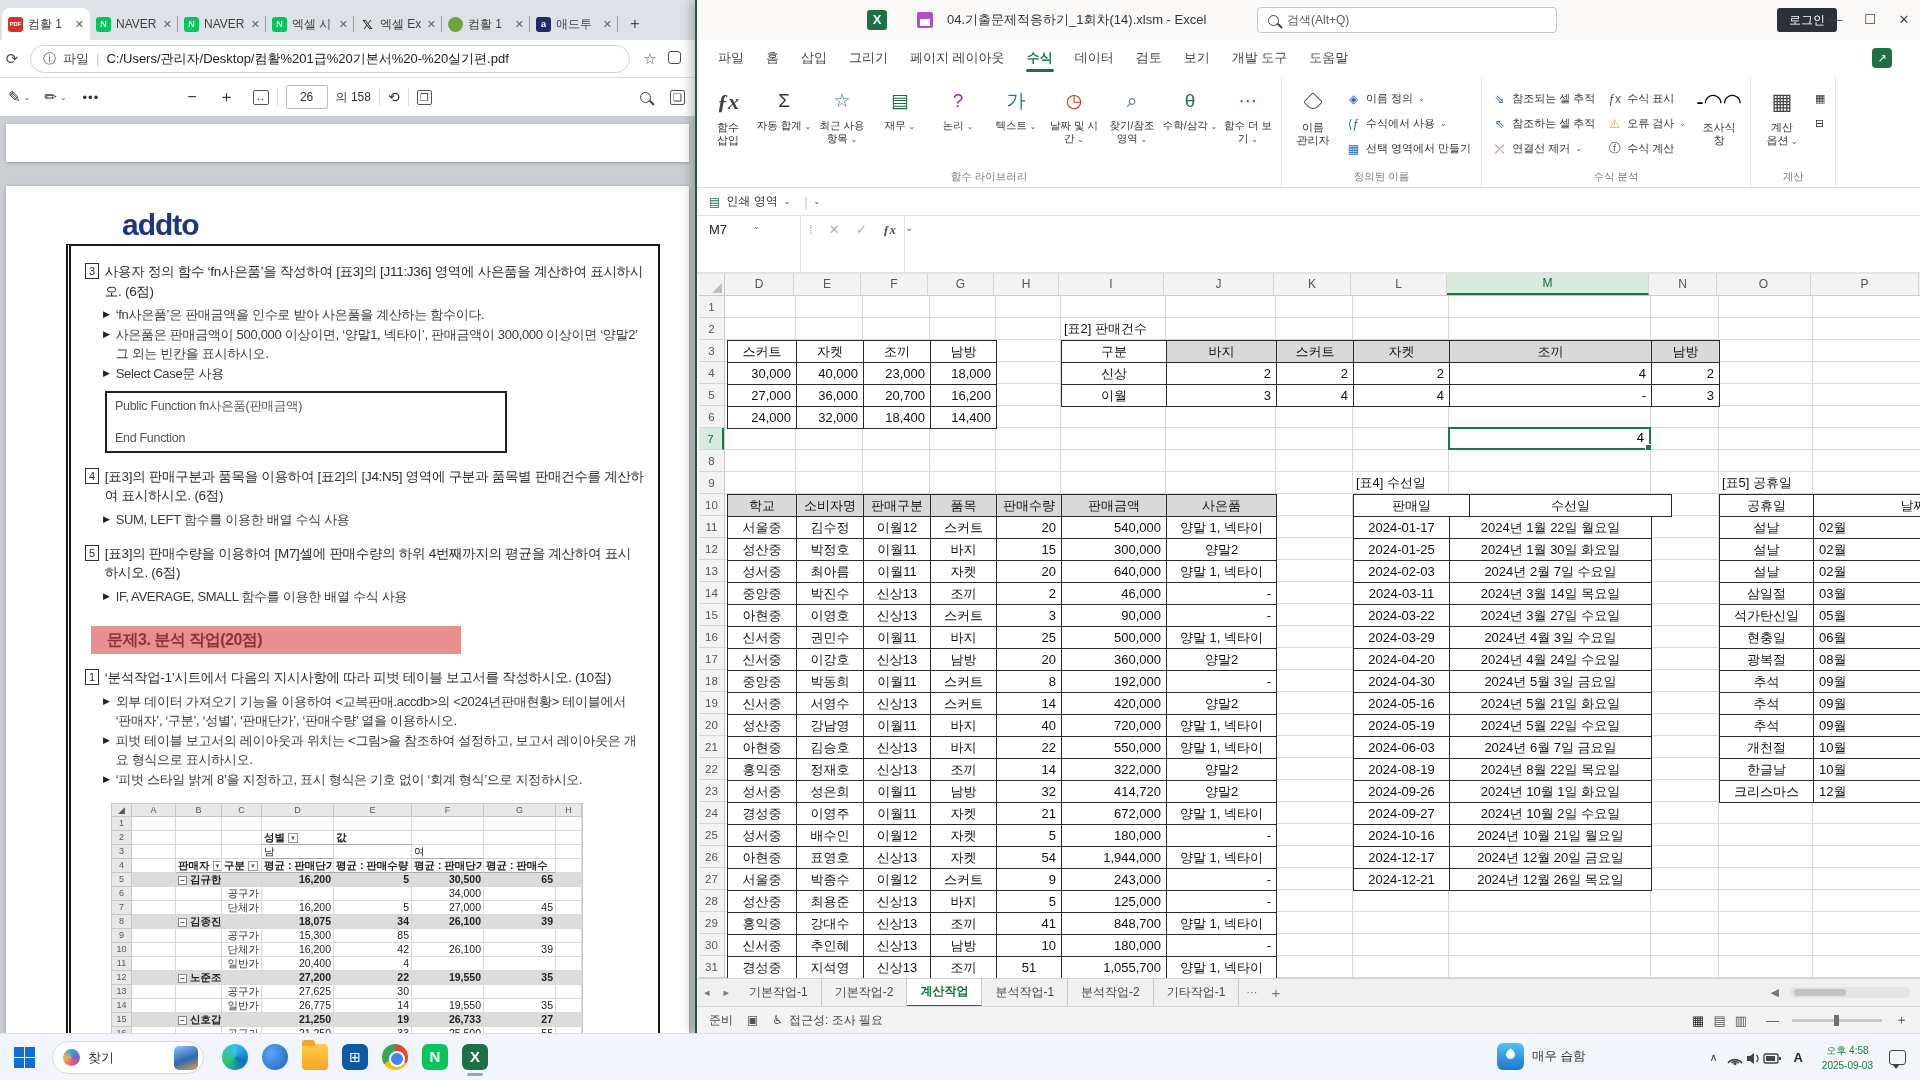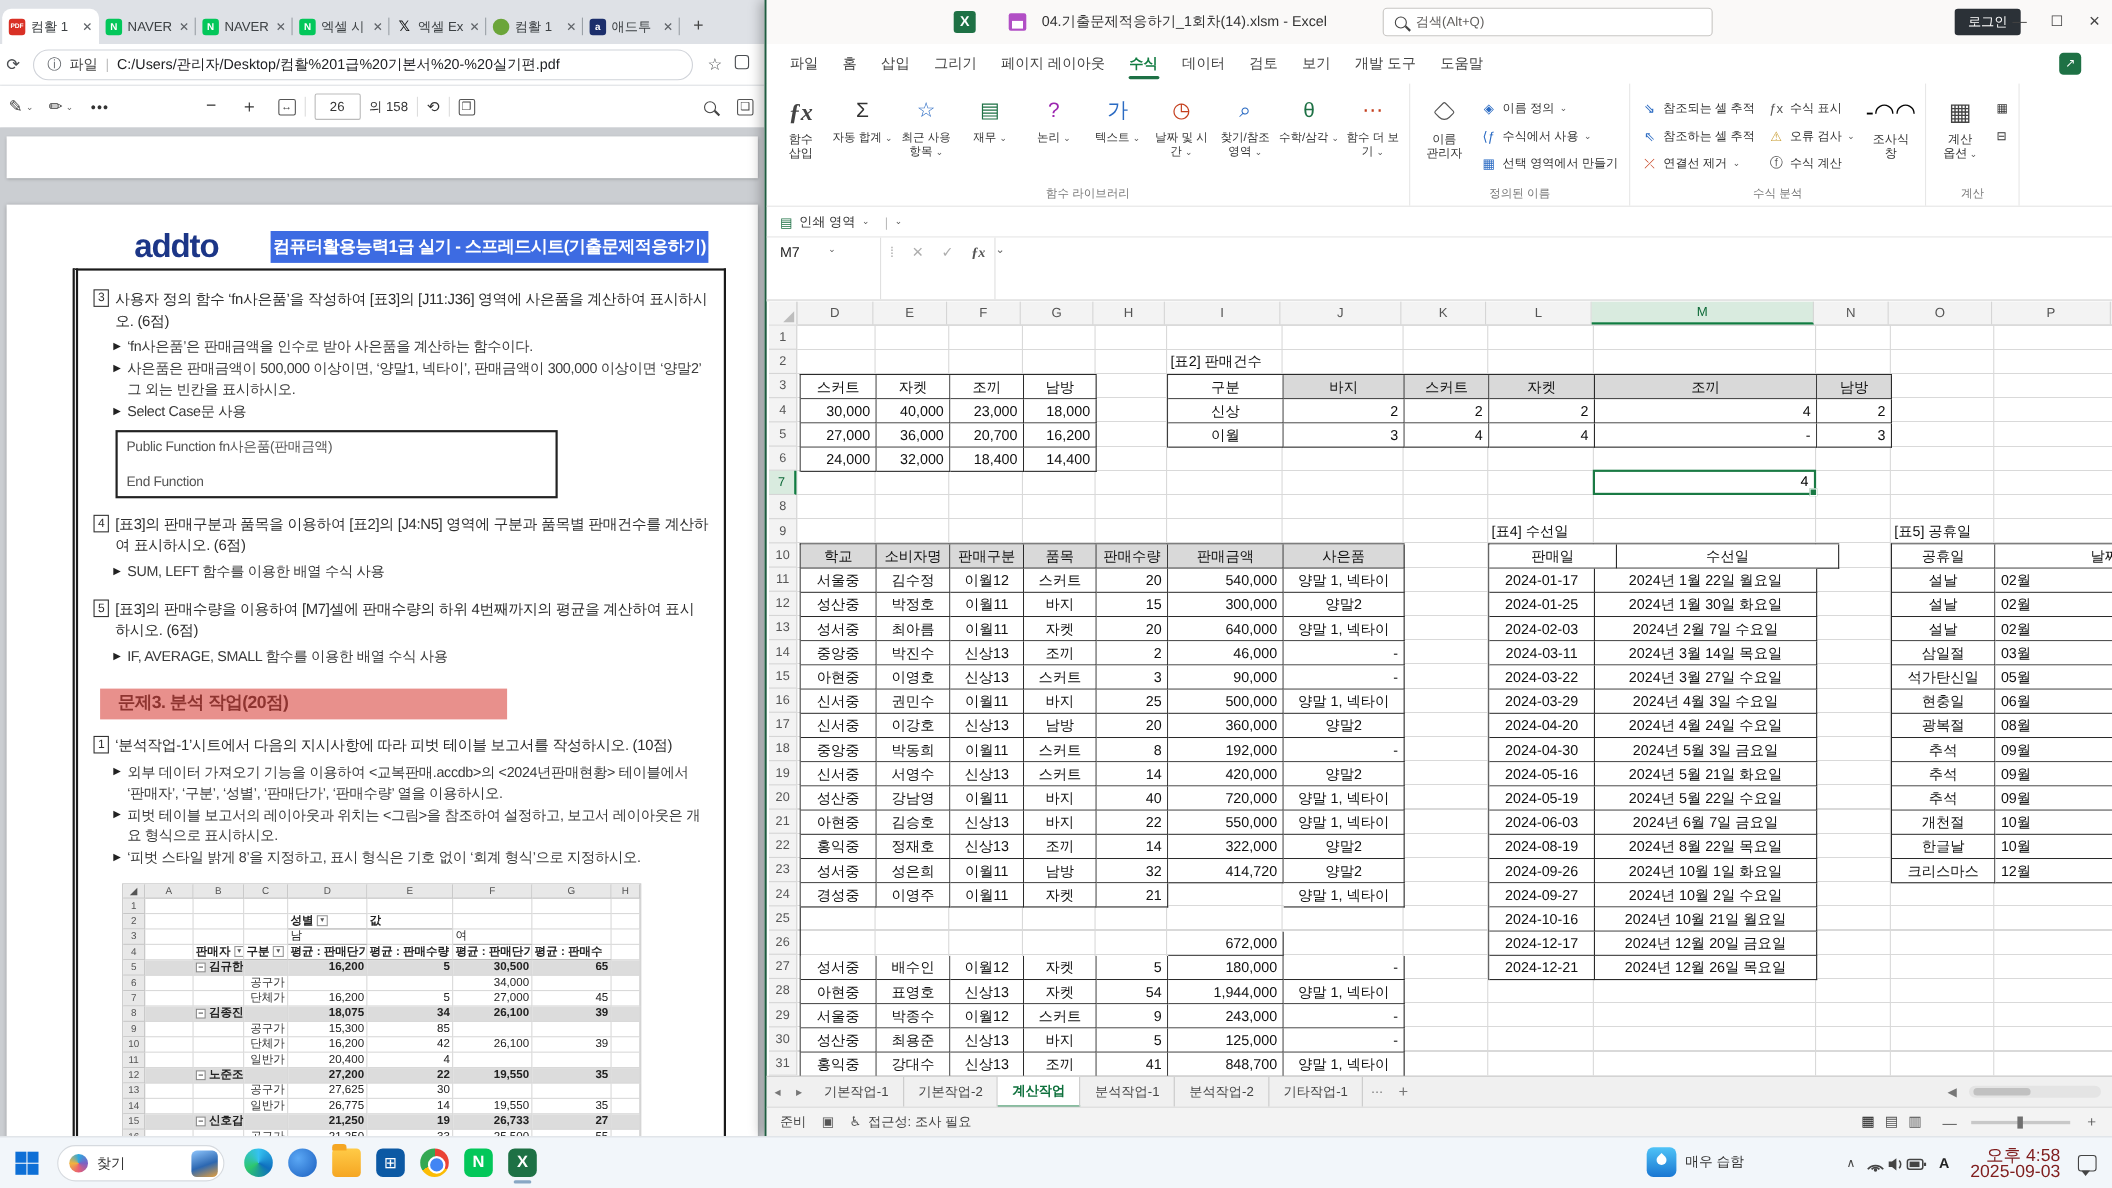--- a/index.html
+++ b/index.html
@@ -165,21 +165,21 @@
   .ic-chrome::after { content:""; position:absolute; left:7px; top:7px; width:12px; height:12px; border-radius:50%; background:#4285F4; border:2px solid #fff; }
   .ic-whale { background:#03C75A; color:#fff; font-weight:bold; text-align:center; line-height:26px; font-size:15px; }
   .ic-xl { background:#1E7145; color:#fff; font-weight:bold; text-align:center; line-height:26px; font-size:15px; }
   .tb-weather { position:absolute; left:1497px; top:9px; display:flex; align-items:center; gap:8px; }
   .wicon { width:27px; height:27px; border-radius:6px; background:linear-gradient(#4FC3F7,#1976D2); position:relative; }
   .wicon::after { content:""; position:absolute; left:9px; top:7px; width:9px; height:9px; background:#fff; border-radius:0 50% 50% 50%; transform:rotate(45deg); }
   .tb-weather .wtext { font-size:12.5px; color:#333; }
   .tray { position:absolute; right:0; top:0; height:47px; display:flex; align-items:center; }
   .tr-chev { font-size:11px; color:#444; padding:0 9px; }
   .tr-ime { font-size:13px; font-weight:bold; color:#222; padding:0 9px; }
-  .tr-clock { text-align:right; font-size:16px; color:#7f1d1d; line-height:15px; padding:0 10px; }
+  .tr-clock { text-align:center; font-size:10px; color:#15803d; line-height:15px; padding:0 10px; }
   .tr-bubble { width:17px; height:15px; border:1.6px solid #444; border-radius:3px; margin:0 14px 0 6px; position:relative; }
   .tr-bubble::after { content:""; position:absolute; left:2px; bottom:-5px; border-left:4px solid transparent; border-right:4px solid transparent; border-top:5px solid #444; }
 </style>
 </head>
 <body>
 
 <div id="root">
 
   <section id="browser">
     <div class="tabbar" id="tabbar">
@@ -256,21 +256,20 @@
       <span style="margin-left:auto; margin-right:10px;" class="grp">
         <span class="mag"></span>
         <span class="boxed" style="margin-left:16px;">❏</span>
       </span>
     </div>
 
     <div class="pdfcontent">
       <div class="pageprev"></div>
       <div class="page">
         <div class="addto-logo">addto</div>
-        <div class="pdf-banner">컴퓨터활용능력1급 실기 - 스프레드시트(기출문제적응하기)</div>
         <div class="contentbox" id="pdfbox">
             <div class="sect">
               <div class="shead">
                 <span class="snum">3</span>
                 <span>사용자 정의 함수 ‘fn사은품’을 작성하여 [표3]의 [J11:J36] 영역에 사은품을 계산하여 표시하시오. (6점)</span>
               </div>
               <div class="bullets">
                 <div class="bullet">
                   <span class="bm">▶</span>
                   <span>‘fn사은품’은 판매금액을 인수로 받아 사은품을 계산하는 함수이다.</span>
@@ -953,21 +952,21 @@
             <div class="scell r" style="width: 65px;">32</div>
             <div class="scell r" style="width: 105px;">414,720</div>
             <div class="scell c" style="width: 110px;">양말2</div>
           </div>
           <div class="strow">
             <div class="scell c" style="width: 69px;">경성중</div>
             <div class="scell c" style="width: 67px;">이영주</div>
             <div class="scell c" style="width: 67px;">이월11</div>
             <div class="scell c" style="width: 66px;">자켓</div>
             <div class="scell r" style="width: 65px;">21</div>
-            <div class="scell r" style="width: 105px; margin-top: 44px;">672,000</div>
+            <div class="scell r" style="width: 105px;">672,000</div>
             <div class="scell c" style="width: 110px;">양말 1, 넥타이</div>
           </div>
           <div class="strow">
             <div class="scell c" style="width: 69px;">성서중</div>
             <div class="scell c" style="width: 67px;">배수인</div>
             <div class="scell c" style="width: 67px;">이월12</div>
             <div class="scell c" style="width: 66px;">자켓</div>
             <div class="scell r" style="width: 65px;">5</div>
             <div class="scell r" style="width: 105px;">180,000</div>
             <div class="scell r" style="width: 110px;">-</div>

